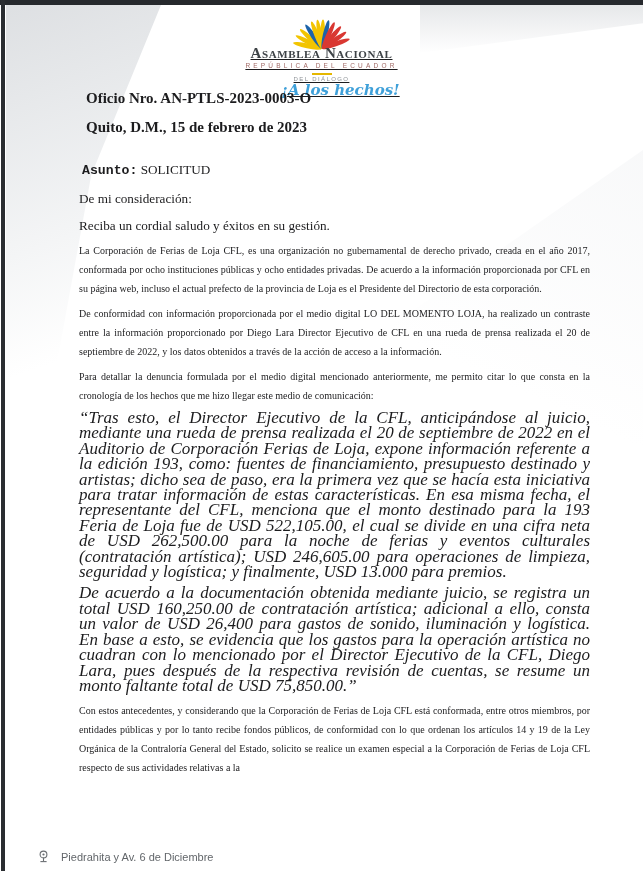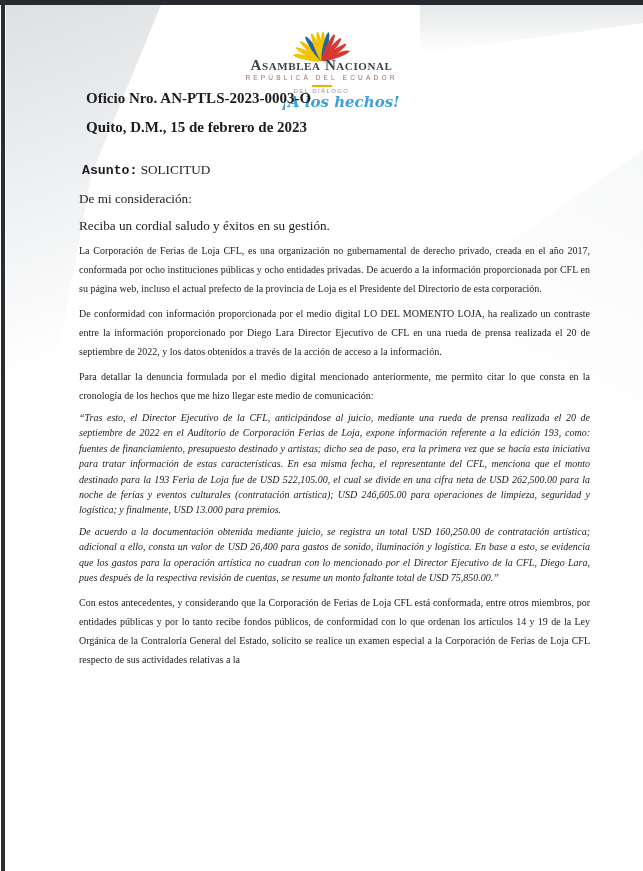--- a/index.html
+++ b/index.html
@@ -10,40 +10,40 @@
   .shade{position:absolute;z-index:0;pointer-events:none;}
   .shade-tl{left:6px;top:5px;width:155px;height:425px;
             background:linear-gradient(160deg,#c2c6cb 0%,#dde0e3 35%,rgba(255,255,255,0) 78%);
             opacity:.55;clip-path:polygon(0 0,100% 0,55% 40%,25% 100%,0 100%);}
   .shade-tr{right:0;top:5px;left:420px;height:48px;opacity:.55;
             background:linear-gradient(to bottom,rgba(172,177,183,.55),rgba(255,255,255,0));
             clip-path:polygon(0 0,100% 0,100% 38%,0 100%);}
   .shade-mr{right:0;top:150px;width:430px;height:300px;opacity:.35;
             background:linear-gradient(205deg,rgba(222,225,229,.6),rgba(255,255,255,0) 60%);
             clip-path:polygon(100% 0,100% 100%,0 100%);}
-  .header{position:absolute;top:20px;left:0;width:100%;text-align:center;z-index:2;line-height:1;}
+  .header{position:absolute;top:8px;left:0;width:100%;text-align:center;z-index:2;line-height:1;text-decoration:underline;}
   .fan{display:block;margin:0 auto -4px auto;}
   .brand-title{font-variant:small-caps;font-weight:700;font-size:15px;letter-spacing:.6px;color:#3e4347;}
   .brand-subtitle{font-family:"Liberation Sans",sans-serif;font-size:6.5px;letter-spacing:3.2px;
                   color:#a26a66;margin-top:2px;}
   .brand-dash{width:20px;height:2px;background:#e5b700;margin:3px auto 1px auto;}
   .brand-small{font-family:"Liberation Sans",sans-serif;font-size:6px;letter-spacing:1.4px;color:#8d9296;}
   .brand-tagline{font-style:italic;font-weight:700;font-size:15px;color:#3fa0d9;margin-top:1px;
                  font-family:"DejaVu Serif",serif;padding-left:38px;}
   .letter{position:absolute;top:90px;left:0;width:100%;z-index:2;}
   .meta-line{margin:0 0 13px 86px;font-weight:bold;font-size:15px;line-height:16px;}
   .subject{margin:25px 0 0 82px;font-size:13.2px;line-height:19px;}
   .subject b{font-weight:bold;font-family:Liberation Mono, monospace;}
   .recipient{margin:22px 0 0 79px;font-size:13.2px;line-height:18.5px;}
   .recipient .bold{font-weight:bold;}
   .salutation{margin:9px 0 8px 79px;font-size:13.2px;line-height:19px;}
   .greeting{margin:7px 0 0 79px;font-size:13.2px;line-height:19px;}
   .para{margin:6px 0 0 79px;width:511px;text-align:justify;font-size:10px;line-height:19px;}
   .quote{margin:6px 0 0 79px;width:511px;text-align:justify;font-style:italic;
-         font-size:10px;line-height:15.4px;}
+         font-size:17px;line-height:15.4px;}
   .q1{margin-top:5px;}
   .q2{}
   .closing{margin-top:8px;}
   .footer{position:absolute;left:38px;top:850px;display:flex;align-items:center;z-index:3;
           font-family:"Liberation Sans",sans-serif;font-size:11px;color:#62666a;}
   .footer .pin{margin-right:12px;display:inline-block;}
 </style>
 </head>
 <body>
 
@@ -94,13 +94,22 @@
     <div class="para">La Corporación de Ferias de Loja CFL, es una organización no gubernamental de derecho privado, creada en el año 2017, conformada por ocho instituciones públicas y ocho entidades privadas. De acuerdo a la información proporcionada por CFL en su página web, incluso el actual prefecto de la provincia de Loja es el Presidente del Directorio de esta corporación.</div>
     <div class="para">De conformidad con información proporcionada por el medio digital LO DEL MOMENTO LOJA, ha realizado un contraste entre la información proporcionado por Diego Lara Director Ejecutivo de CFL en una rueda de prensa realizada el 20 de septiembre de 2022, y los datos obtenidos a través de la acción de acceso a la información.</div>
     <div class="para">Para detallar la denuncia formulada por el medio digital mencionado anteriormente, me permito citar lo que consta en la cronología de los hechos que me hizo llegar este medio de comunicación:</div>
 
     <div class="quote q1">“Tras esto, el Director Ejecutivo de la CFL, anticipándose al juicio, mediante una rueda de prensa realizada el 20 de septiembre de 2022 en el Auditorio de Corporación Ferias de Loja, expone información referente a la edición 193, como: fuentes de financiamiento, presupuesto destinado y artistas; dicho sea de paso, era la primera vez que se hacía esta iniciativa para tratar información de estas características. En esa misma fecha, el representante del CFL, menciona que el monto destinado para la 193 Feria de Loja fue de USD 522,105.00, el cual se divide en una cifra neta de USD 262,500.00 para la noche de ferias y eventos culturales (contratación artística); USD 246,605.00 para operaciones de limpieza, seguridad y logística; y finalmente, USD 13.000 para premios.</div>
     <div class="quote q2">De acuerdo a la documentación obtenida mediante juicio, se registra un total USD 160,250.00 de contratación artística; adicional a ello, consta un valor de USD 26,400 para gastos de sonido, iluminación y logística. En base a esto, se evidencia que los gastos para la operación artística no cuadran con lo mencionado por el Director Ejecutivo de la CFL, Diego Lara, pues después de la respectiva revisión de cuentas, se resume un monto faltante total de USD 75,850.00.”</div>
 
     <div class="para closing">Con estos antecedentes, y considerando que la Corporación de Ferias de Loja CFL está conformada, entre otros miembros, por entidades públicas y por lo tanto recibe fondos públicos, de conformidad con lo que ordenan los artículos 14 y 19 de la Ley Orgánica de la Contraloría General del Estado, solicito se realice un examen especial a la Corporación de Ferias de Loja CFL respecto de sus actividades relativas a la</div>
   </div>
 
+  <div class="footer">
+    <svg class="pin" width="11" height="13" viewBox="0 0 11 13">
+      <circle cx="5.5" cy="4.5" r="3.4" fill="none" stroke="#6a6e72" stroke-width="1.1"></circle>
+      <circle cx="5.5" cy="4.5" r="1.1" fill="#6a6e72"></circle>
+      <line x1="2.4" y1="11.6" x2="8.6" y2="11.6" stroke="#6a6e72" stroke-width="1.1"></line>
+      <line x1="5.5" y1="7.9" x2="5.5" y2="11" stroke="#6a6e72" stroke-width="1.1"></line>
+    </svg>
+    <span>Piedrahita y Av. 6 de Diciembre</span>
+  </div>
 </div>
 
 </body></html>

